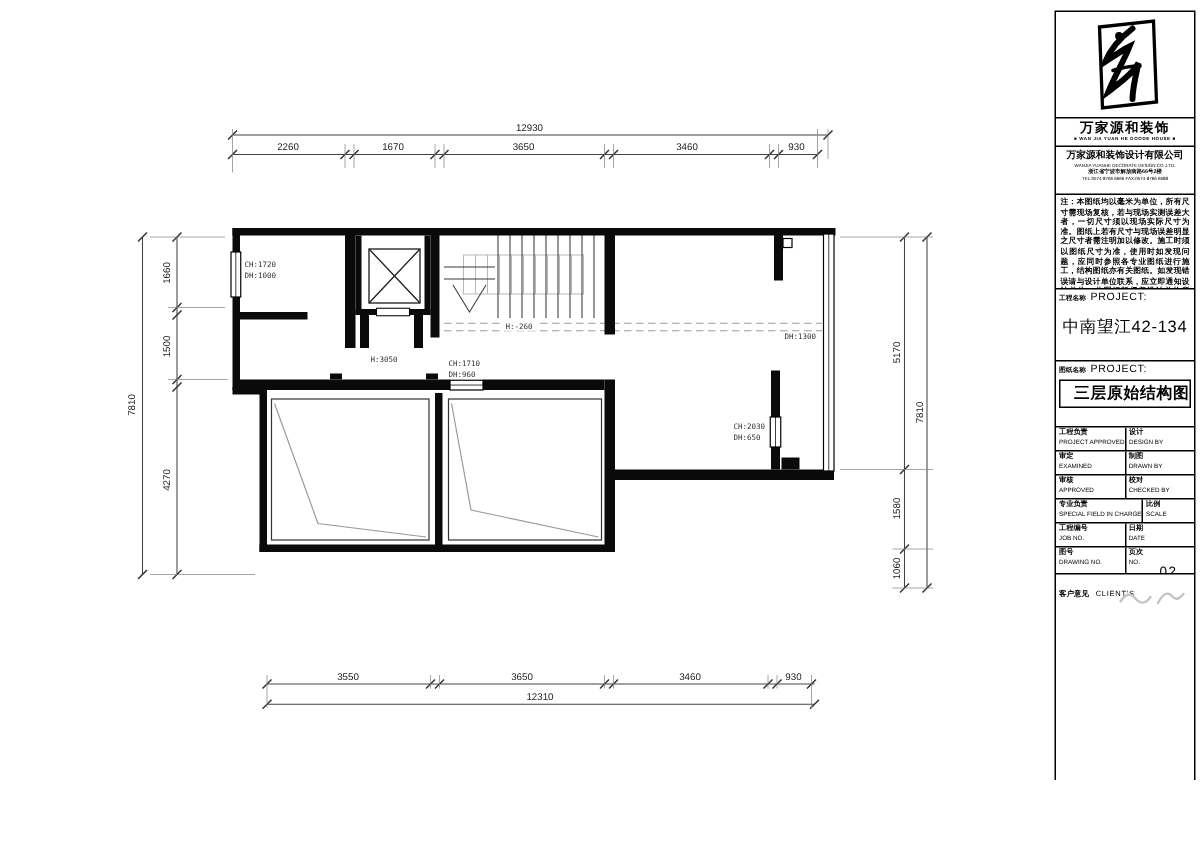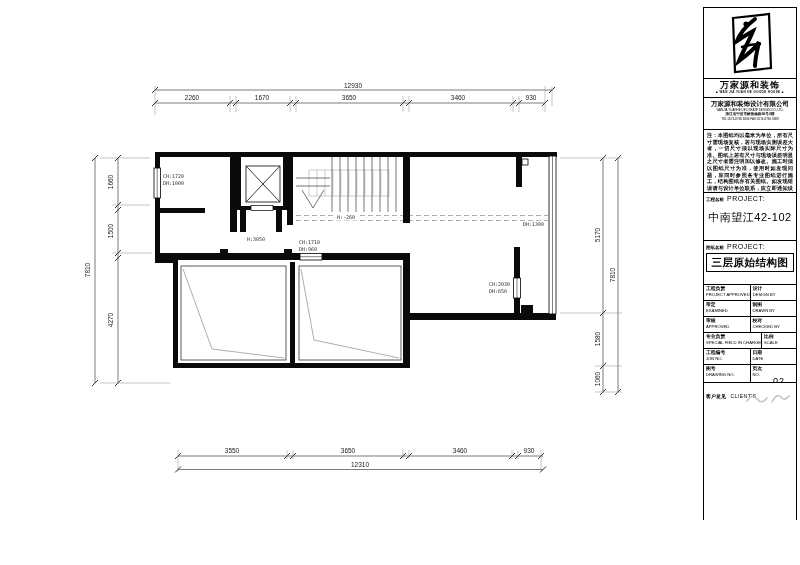--- a/index.html
+++ b/index.html
@@ -29,21 +29,21 @@
   .legend-en{font-size:8.5px;letter-spacing:1px;}
   .legend-row{position:absolute;left:10px;display:flex;align-items:center;gap:9px;}
   .legend-label{font-size:5.5px;font-weight:bold;}
   .sec-project{height:48px;}
   .sec-drawing{height:44px;}
   .lblrow{display:flex;align-items:baseline;gap:3px;padding:2px 0 0 2px;}
   .lbl-zh{font-size:4.5px;font-weight:bold;}
   .lbl-en{font-size:7px;letter-spacing:.5px;}
   .proj-name{text-align:center;font-size:11px;letter-spacing:.5px;margin-top:8px;}
   .draw-box{margin:3px 2px 0 2px;border:1px solid #000;height:17px;line-height:17px;
-            text-align:center;font-size:10.5px;font-weight:bold;letter-spacing:.5px;}
+            text-align:right;font-size:10.5px;font-weight:bold;letter-spacing:.5px;}
   .sec-table{height:98px;padding:0;}
   .trow{display:flex;box-sizing:border-box;border-bottom:1px solid #000;height:16px;}
   .trow:last-child{border-bottom:none;height:18px;}
   .tcell{box-sizing:border-box;flex:1;padding:1px 0 0 2px;}
   .tcell.l{border-right:1px solid #000;}
   .t-zh{font-size:4.8px;font-weight:bold;line-height:6px;display:block;}
   .t-en{font-size:4.2px;line-height:6px;display:block;white-space:nowrap;}
   .pagecell{display:flex;}
   .pageno{flex:1;display:flex;align-items:center;justify-content:center;
           font-size:9px;letter-spacing:1px;margin-top:12px;}
@@ -217,21 +217,21 @@
     <div class="sec sec-notes">
       <div class="notes-text">注：本图纸均以毫米为单位，所有尺寸需现场复核，若与现场实测误差大者，一切尺寸须以现场实际尺寸为准。图纸上若有尺寸与现场误差明显之尺寸者需注明加以修改。施工时须以图纸尺寸为准，使用时如发现问题，应同时参照各专业图纸进行施工，结构图纸亦有关图纸。如发现错误请与设计单位联系，应立即通知设计单位。此图纸版权归设计单位所有。</div>
     </div>
 
 
     <div class="sec sec-project">
       <div class="lblrow">
         <span class="lbl-zh">工程名称</span>
         <span class="lbl-en">PROJECT:</span>
       </div>
-      <div class="proj-name">中南望江42-102</div>
+      <div class="proj-name">中南望江42-134</div>
     </div>
 
     <div class="sec sec-drawing">
       <div class="lblrow">
         <span class="lbl-zh">图纸名称</span>
         <span class="lbl-en">PROJECT:</span>
       </div>
       <div class="draw-box">三层原始结构图</div>
     </div>
 

